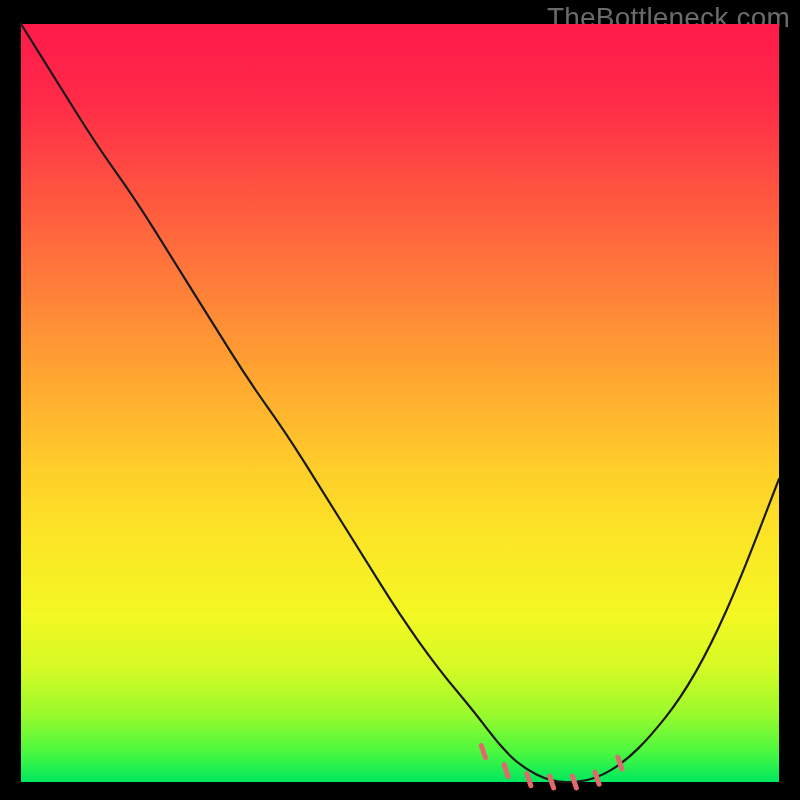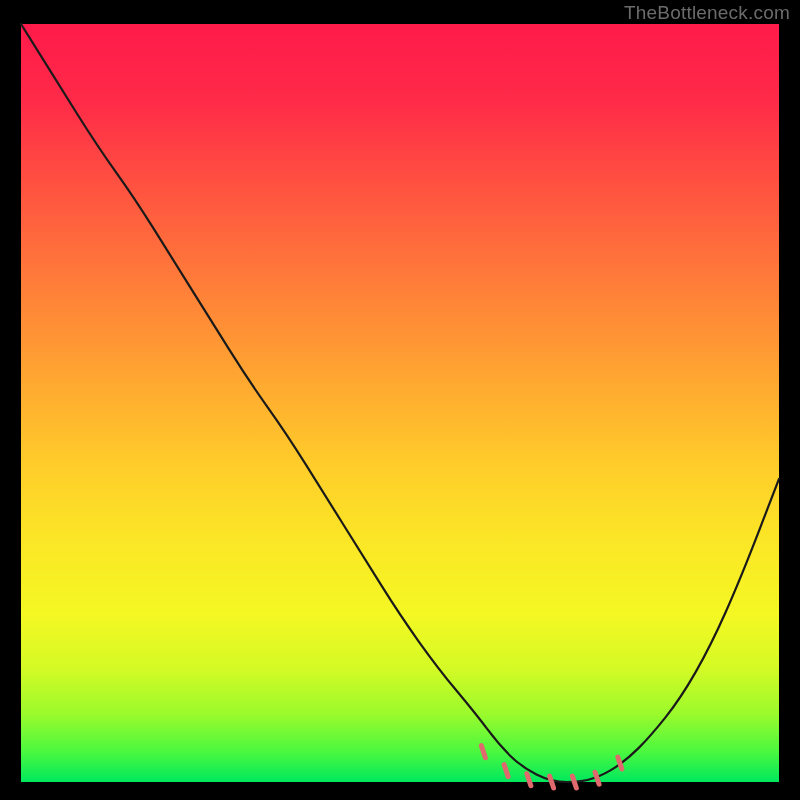--- a/index.html
+++ b/index.html
@@ -9,21 +9,21 @@
     height: 800px;
     background: #000;
     font-family: Arial, Helvetica, sans-serif;
     overflow: hidden;
   }
   .watermark {
     position: absolute;
     top: 2px;
     right: 10px;
     color: #6b6b6b;
-    font-size: 19px;
+    font-size: 28px;
     font-weight: 500;
     letter-spacing: 0.2px;
   }
   .plot-area {
     position: absolute;
     left: 21px;
     top: 24px;
     width: 758px;
     height: 758px;
     background: linear-gradient(to bottom,

